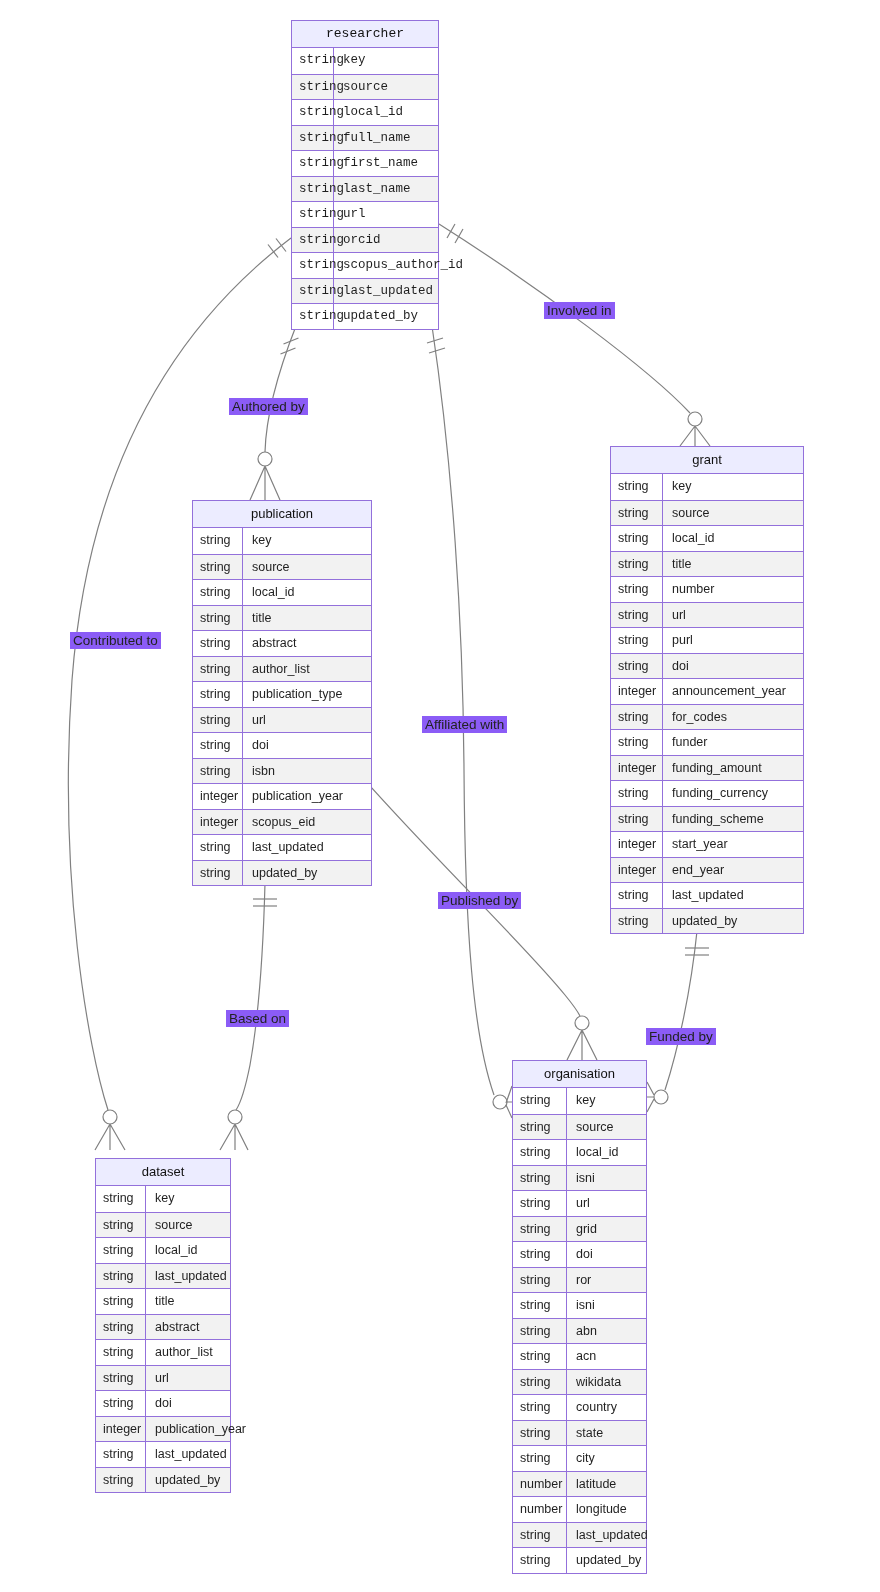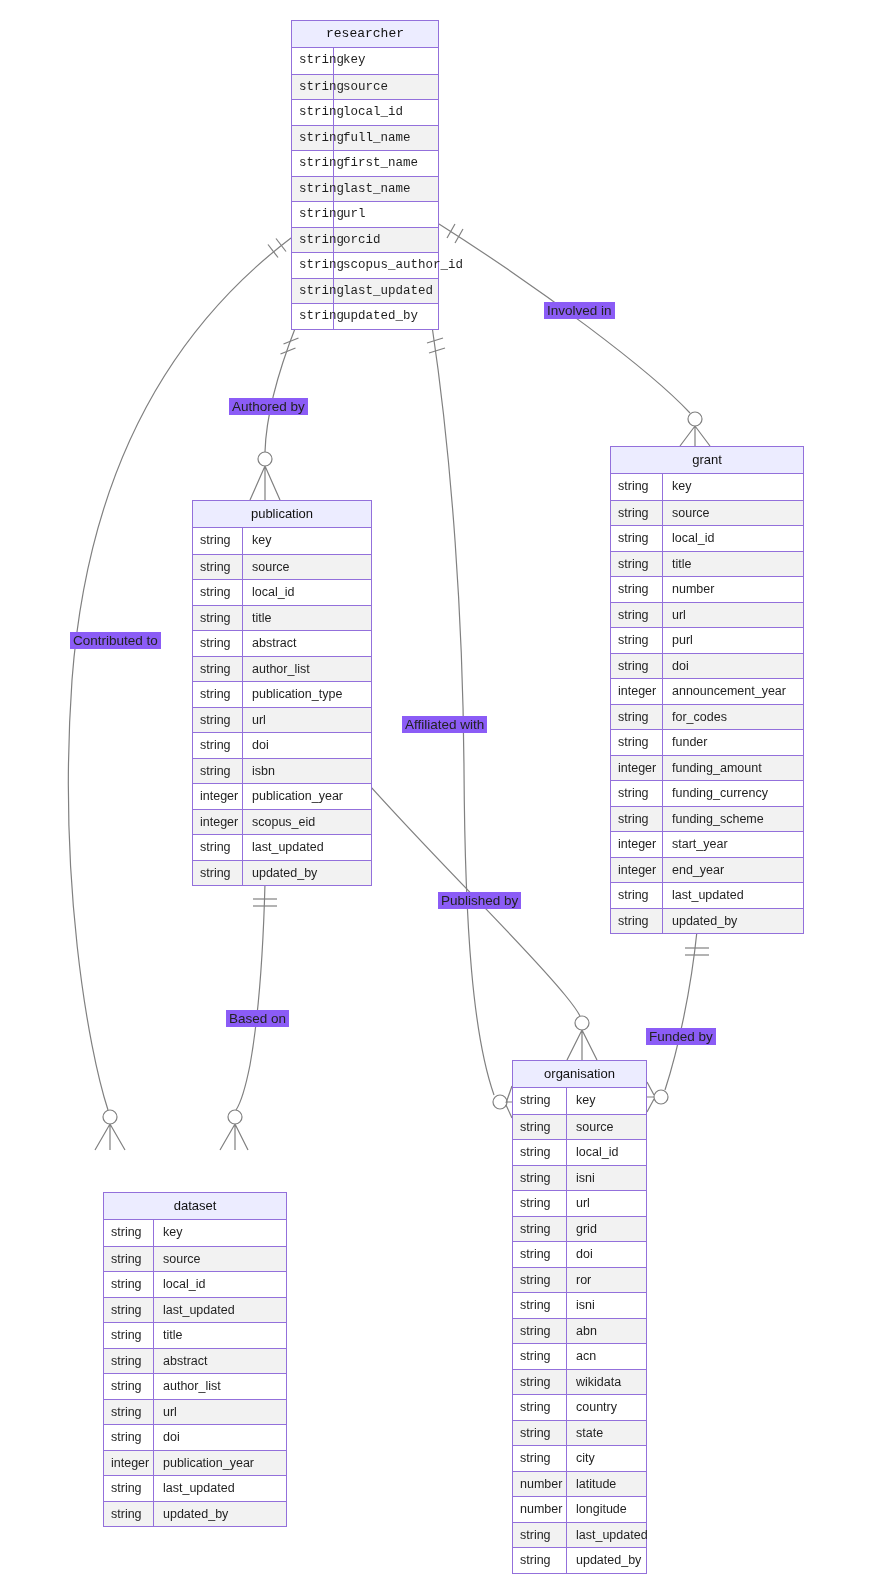--- a/index.html
+++ b/index.html
@@ -88,21 +88,21 @@
       <line x1="685" y1="948" x2="709" y2="948"></line>
       <line x1="685" y1="955" x2="709" y2="955"></line>
       <circle cx="661" cy="1097" r="7"></circle>
       <path d="M654,1095 L647,1082 M654,1097 L647,1097 M654,1099 L647,1112"></path>
     </g>
   </svg>
 
   <div class="rel-label" style="left:229px;top:398px;">Authored by</div>
   <div class="rel-label" style="left:544px;top:302px;">Involved in</div>
   <div class="rel-label" style="left:26px;top:632px;margin-left:44px;">Contributed to</div>
-  <div class="rel-label" style="left:402px;top:716px;">Affiliated with</div>
+  <div class="rel-label" style="left:422px;top:716px;">Affiliated with</div>
   <div class="rel-label" style="left:438px;top:892px;">Published by</div>
   <div class="rel-label" style="left:226px;top:1010px;">Based on</div>
   <div class="rel-label" style="left:646px;top:1028px;">Funded by</div>
 
 <div class="entity" style="left: 291px; top: 20px; width: 148px; font-family: Liberation Mono, monospace;">
       <div class="entity-title">researcher</div>
       <div class="attr-row">
         <div class="attr-type" style="width: 42px;">string</div>
         <div class="attr-name">key</div>
       </div>
@@ -274,21 +274,21 @@
       </div>
       <div class="attr-row">
         <div class="attr-type" style="width: 52px;">string</div>
         <div class="attr-name">last_updated</div>
       </div>
       <div class="attr-row alt">
         <div class="attr-type" style="width: 52px;">string</div>
         <div class="attr-name">updated_by</div>
       </div>
     </div>
-    <div class="entity" style="left: 95px; top: 1192px; width: 184px; margin-left: 8px;">
+    <div class="entity" style="left: 95px; top: 1158px; width: 136px;">
       <div class="entity-title">dataset</div>
       <div class="attr-row">
         <div class="attr-type" style="width: 50px;">string</div>
         <div class="attr-name">key</div>
       </div>
       <div class="attr-row alt">
         <div class="attr-type" style="width: 50px;">string</div>
         <div class="attr-name">source</div>
       </div>
       <div class="attr-row">

